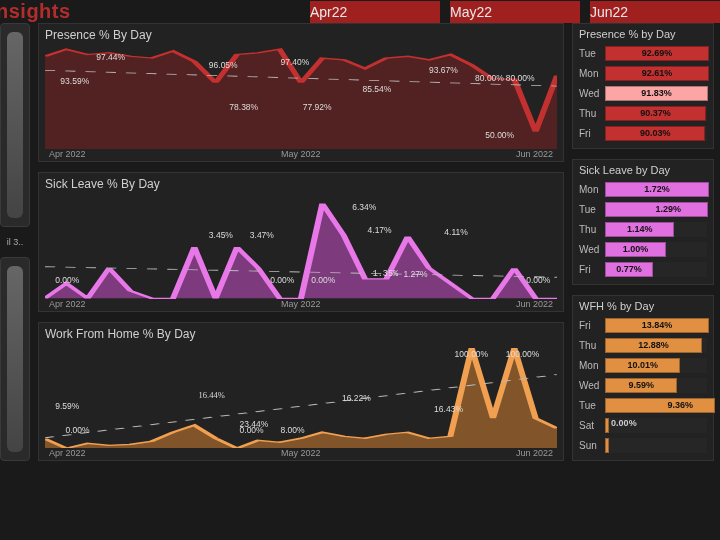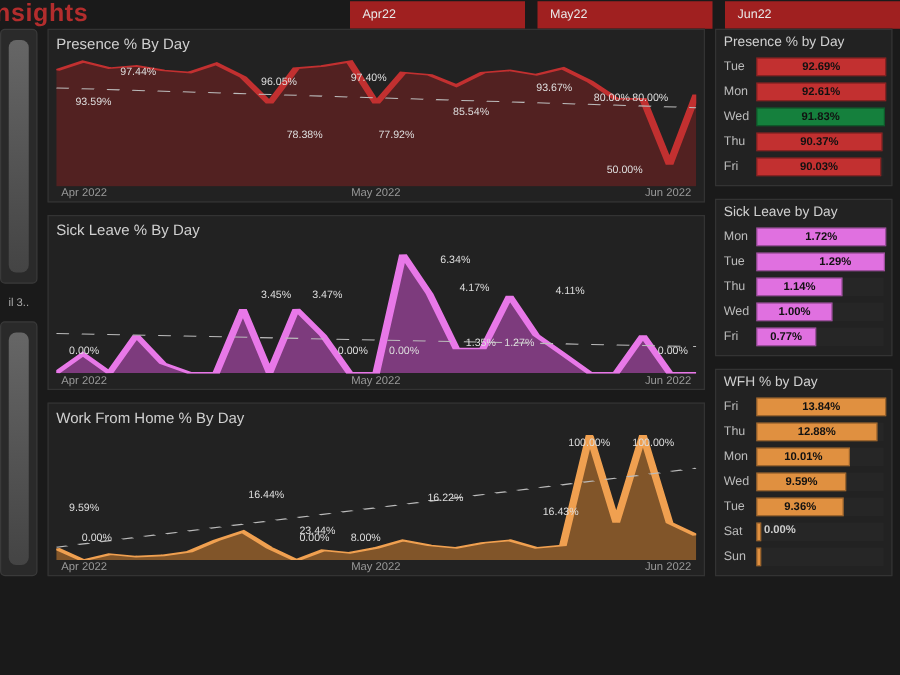--- a/index.html
+++ b/index.html
@@ -1,20 +1,20 @@
 <!DOCTYPE html>
 <html><head>
 <meta charset="utf-8">
 <style>
   html,body{margin:0;padding:0;background:#1a1a1a;color:#ccc;font-family:"Segoe UI",Arial,sans-serif;font-size:11px;width:720px;height:540px;overflow:hidden}
   .root{display:flex;flex-direction:column;height:395px}
   .hdr{display:flex;align-items:center;height:42px}
   .title{color:#b32d2d;font-size:20px;font-weight:600;margin-left:-4px;letter-spacing:0.5px}
   .spacer{flex:1}
-  .mbtn{background:#a02020;color:#e8e8e8;width:130px;height:22px;line-height:22px;padding-left:10px;margin-left:10px;font-size:10px;cursor:pointer}
+  .mbtn{background:#a02020;color:#e8e8e8;width:130px;height:22px;line-height:22px;margin-left:10px;font-size:14px;cursor:pointer}
   .body{display:flex;flex:1;gap:8px;padding:0 6px 6px 0}
   .left{width:30px;display:flex;flex-direction:column;gap:10px}
   .scrl{background:#2a2a2a;border:1px solid #3a3a3a;border-radius:4px;flex:1;position:relative}
   .scrl:after{content:"";position:absolute;left:6px;right:6px;top:8px;bottom:8px;background:linear-gradient(#666,#444);border-radius:6px}
   .lbl{font-size:9px;color:#aaa;text-align:center;white-space:nowrap;overflow:hidden}
   .mid{flex:1;display:flex;flex-direction:column;gap:10px}
   .card{background:#222;border:1px solid #333;flex:1;display:flex;flex-direction:column;padding:4px 6px 2px 6px;position:relative}
   .ct{font-size:12px;color:#d0d0d0;margin-bottom:2px}
   .plot{flex:1;position:relative}
   svg{position:absolute;inset:0;width:100%;height:100%}
@@ -82,42 +82,42 @@
               <path d="M0.00,100.00 L4.17,85.71 L8.33,100.00 L12.50,71.43 L16.67,92.86 L20.83,100.00 L25.00,100.00 L29.17,51.43 L33.33,100.00 L37.50,51.43 L41.67,71.43 L45.83,100.00 L50.00,100.00 L54.17,10.00 L58.33,40.00 L62.50,81.43 L66.67,81.43 L70.83,41.43 L75.00,71.43 L79.17,85.71 L83.33,100.00 L87.50,100.00 L91.67,71.43 L95.83,100.00 L100.00,100.00" fill="none" stroke="#e878e8" stroke-width="1.2"></path>
               <line x1="0" y1="70" x2="100" y2="80" stroke="#bbb" stroke-width="0.8" stroke-dasharray="2 2"></line>
             </svg>
             <span class="dlab" style="left: 2%; top: 78%;">0.00%</span>
             <span class="dlab" style="left: 32%; top: 35%;">3.45%</span>
             <span class="dlab" style="left: 40%; top: 35%;">3.47%</span>
             <span class="dlab" style="left: 44%; top: 78%;">0.00%</span>
             <span class="dlab" style="left: 52%; top: 78%;">0.00%</span>
             <span class="dlab" style="left: 60%; top: 8%;">6.34%</span>
             <span class="dlab" style="left: 63%; top: 30%;">4.17%</span>
-            <span class="dlab" style="left: 64%; top: 72%;">1.35%</span>
+            <span class="dlab" style="left: 64%; top: 72%; font-family: Liberation Mono, monospace;">1.35%</span>
             <span class="dlab" style="left: 70%; top: 72%;">1.27%</span>
             <span class="dlab" style="left: 78%; top: 32%;">4.11%</span>
             <span class="dlab" style="left: 94%; top: 78%;">0.00%</span>
           </div>
           <div class="xlab">
             <span>Apr 2022</span>
             <span>May 2022</span>
             <span>Jun 2022</span>
           </div>
         </div>
         <div class="card">
           <div class="ct">Work From Home % By Day</div>
           <div class="plot">
             <svg viewBox="0 0 100 100" preserveAspectRatio="none">
               <path d="M0.00,90.86 L4.17,100.00 L8.33,95.24 L12.50,97.14 L16.67,96.19 L20.83,93.33 L25.00,84.76 L29.17,78.10 L33.33,90.48 L37.50,100.00 L41.67,92.38 L45.83,94.29 L50.00,90.48 L54.17,84.76 L58.33,88.57 L62.50,90.48 L66.67,86.67 L70.83,84.76 L75.00,90.48 L79.17,88.57 L83.33,4.76 L87.50,71.43 L91.67,4.76 L95.83,71.43 L100.00,80.95 L100,100 L0,100 Z" fill="#d08030" opacity="0.55"></path>
               <path d="M0.00,90.86 L4.17,100.00 L8.33,95.24 L12.50,97.14 L16.67,96.19 L20.83,93.33 L25.00,84.76 L29.17,78.10 L33.33,90.48 L37.50,100.00 L41.67,92.38 L45.83,94.29 L50.00,90.48 L54.17,84.76 L58.33,88.57 L62.50,90.48 L66.67,86.67 L70.83,84.76 L75.00,90.48 L79.17,88.57 L83.33,4.76 L87.50,71.43 L91.67,4.76 L95.83,71.43 L100.00,80.95" fill="none" stroke="#f0a050" stroke-width="1.2"></path>
               <line x1="0" y1="90" x2="100" y2="30" stroke="#bbb" stroke-width="0.8" stroke-dasharray="2 2"></line>
             </svg>
             <span class="dlab" style="left: 2%; top: 55%;">9.59%</span>
             <span class="dlab" style="left: 4%; top: 78%;">0.00%</span>
-            <span class="dlab" style="left: 30%; top: 45%;">16.44%</span>
+            <span class="dlab" style="left: 30%; top: 45%; font-family: Liberation Serif, serif;">16.44%</span>
             <span class="dlab" style="left: 38%; top: 28%; margin-top: 47px;">23.44%</span>
             <span class="dlab" style="left: 38%; top: 78%;">0.00%</span>
             <span class="dlab" style="left: 46%; top: 78%;">8.00%</span>
             <span class="dlab" style="left: 58%; top: 48%;">16.22%</span>
             <span class="dlab" style="left: 76%; top: 58%;">16.43%</span>
             <span class="dlab" style="left: 80%; top: 6%;">100.00%</span>
             <span class="dlab" style="left: 90%; top: 6%;">100.00%</span>
           </div>
           <div class="xlab">
             <span>Apr 2022</span>
@@ -138,21 +138,21 @@
           </div>
           <div class="brow">
             <div class="bday">Mon</div>
             <div class="bwrap">
               <div class="bbar" style="width: 99.8%; background: rgb(194, 48, 48);">92.61%</div>
             </div>
           </div>
           <div class="brow">
             <div class="bday">Wed</div>
             <div class="bwrap">
-              <div class="bbar" style="width: 99%; background: #15803d;">91.83%</div>
+              <div class="bbar" style="width: 99%; background: #fca5a5;">91.83%</div>
             </div>
           </div>
           <div class="brow">
             <div class="bday">Thu</div>
             <div class="bwrap">
               <div class="bbar" style="width: 97%; background: rgb(194, 48, 48);">90.37%</div>
             </div>
           </div>
           <div class="brow">
             <div class="bday">Fri</div>
@@ -216,21 +216,21 @@
           </div>
           <div class="brow">
             <div class="bday">Wed</div>
             <div class="bwrap">
               <div class="bbar" style="width: 69%; background: rgb(224, 144, 64);">9.59%</div>
             </div>
           </div>
           <div class="brow">
             <div class="bday">Tue</div>
             <div class="bwrap">
-              <div class="bbar" style="width: 67%; background: rgb(224, 144, 64);">9.36%</div>
+              <div class="bbar" style="width: 67%; background: rgb(224, 144, 64); padding-left: 40px;">9.36%</div>
             </div>
           </div>
           <div class="brow">
             <div class="bday">Sat</div>
             <div class="bwrap">
               <div class="bbar" style="width: 2%; background: rgb(224, 144, 64);"></div>
               <div class="bbar" style="width: auto; background: transparent; color: rgb(204, 204, 204); justify-content: flex-start; padding-left: 6%; border: none; position: static;">0.00%</div>
             </div>
           </div>
           <div class="brow">

